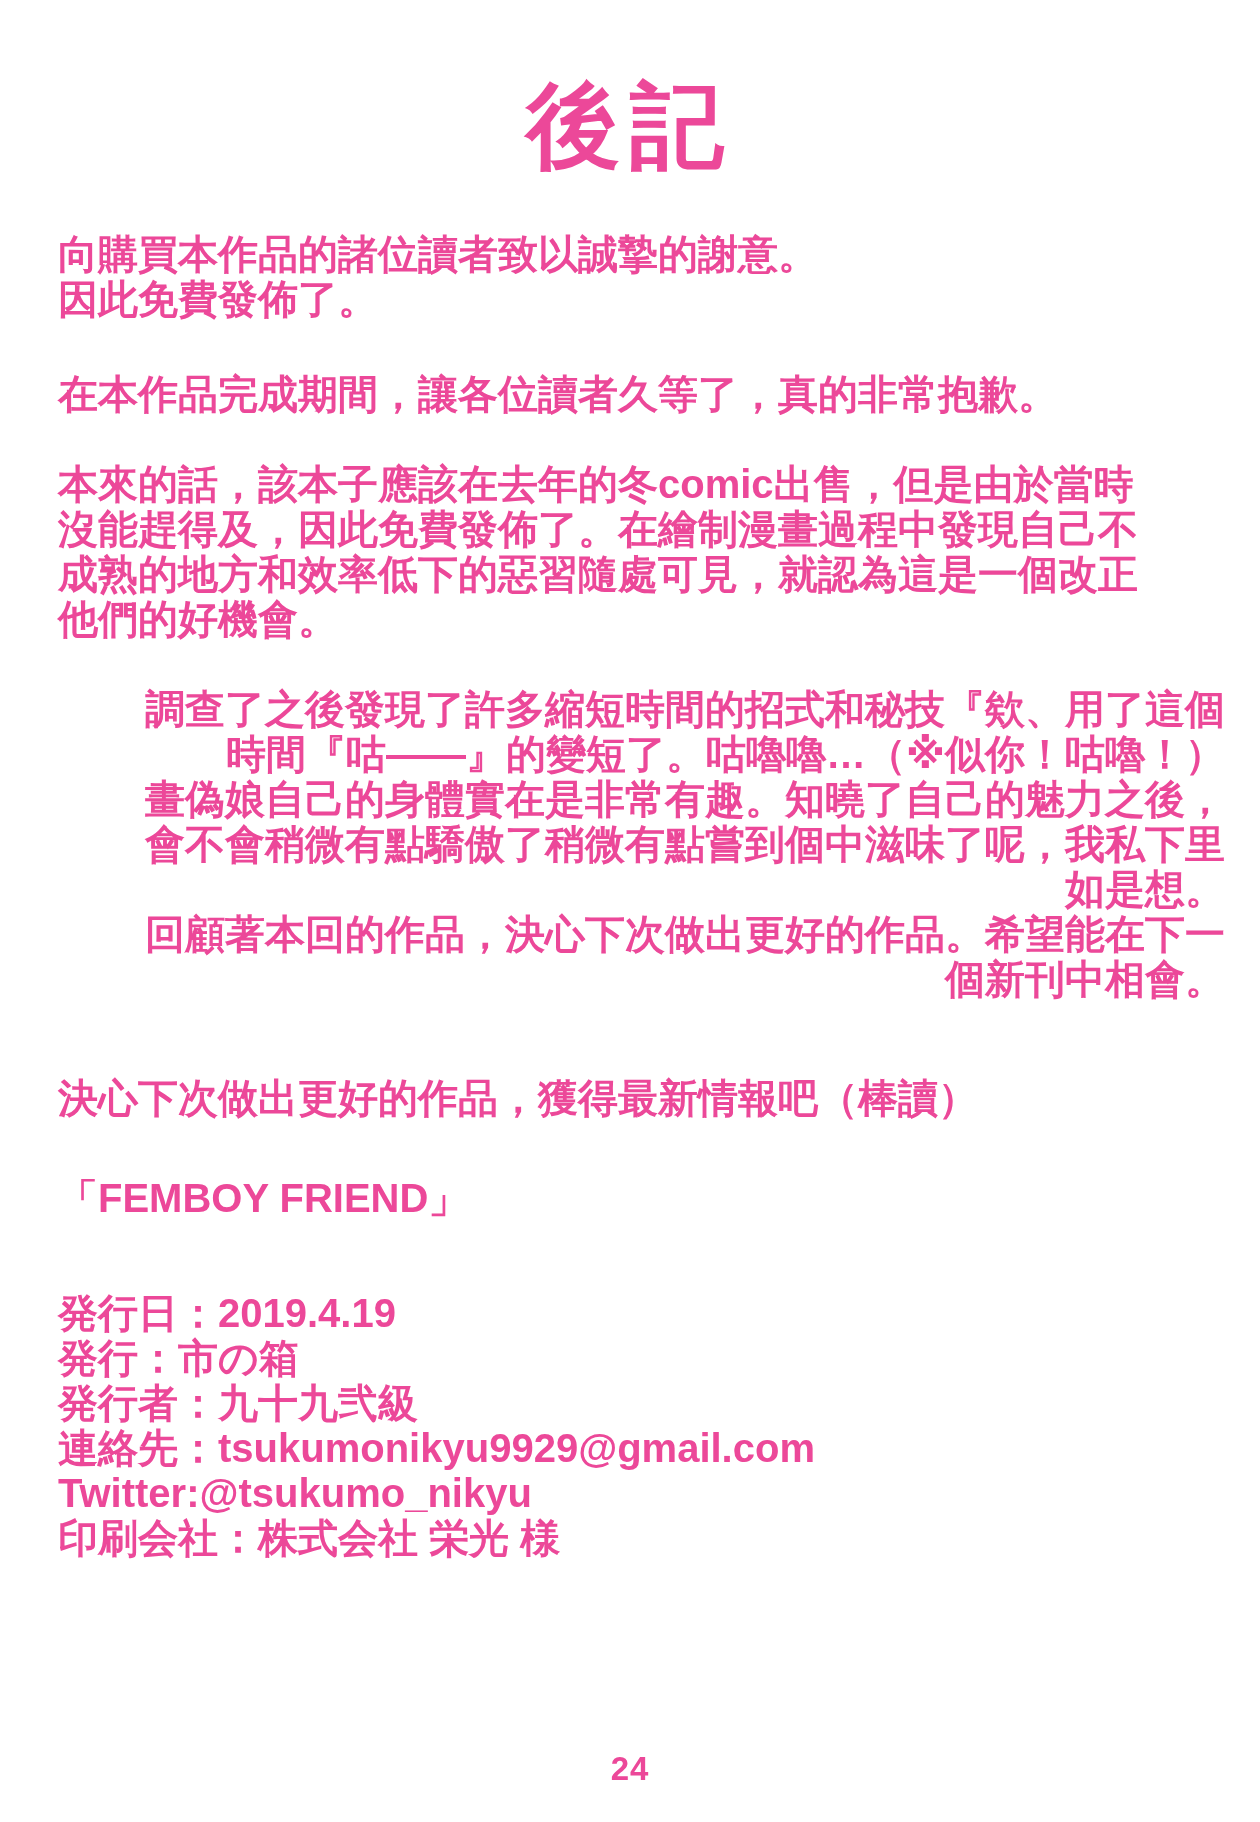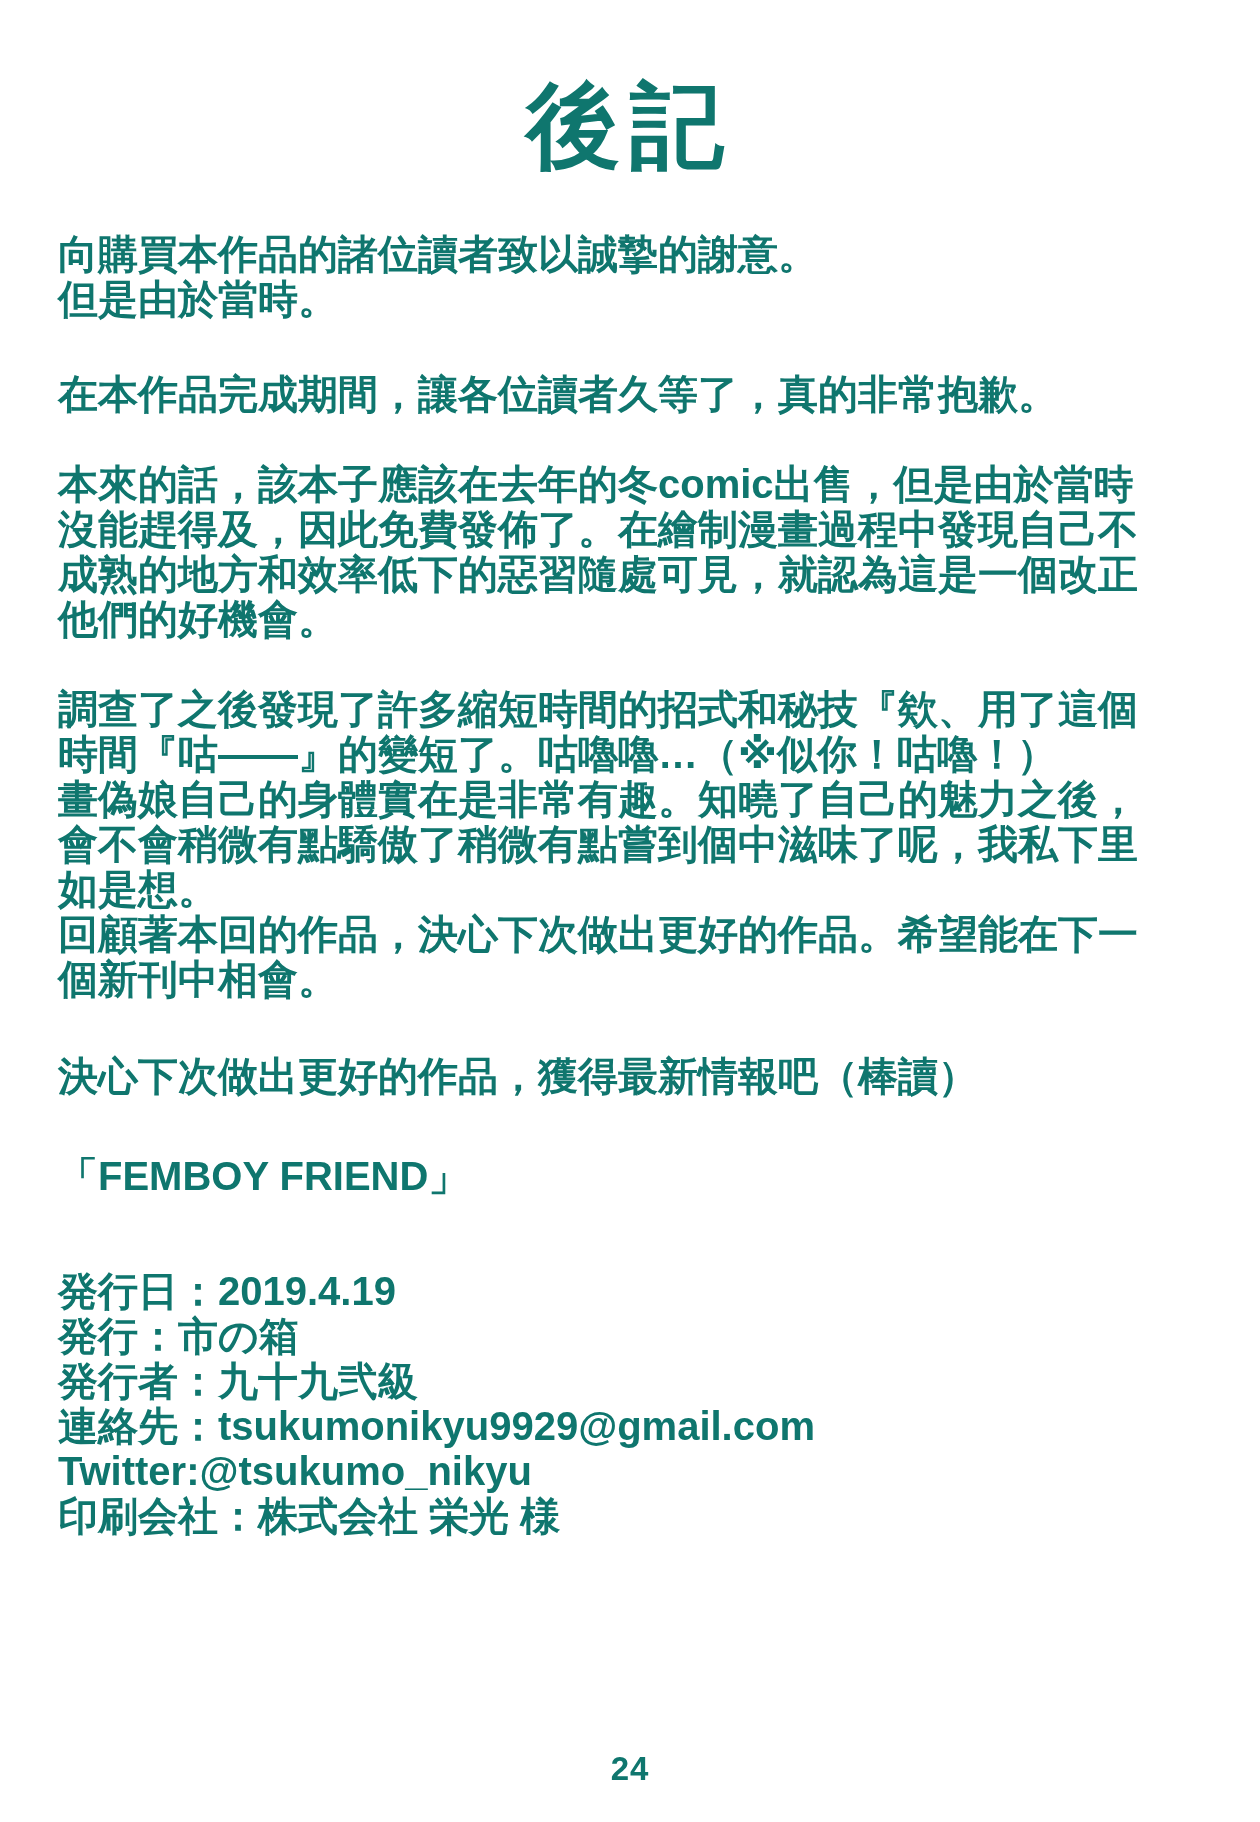--- a/index.html
+++ b/index.html
@@ -3,21 +3,21 @@
 <meta charset="utf-8">
 <style>
   html, body { margin: 0; padding: 0; background: #e8e8e8; }
   .page {
     position: relative;
     width: 1260px;
     height: 1822px;
     margin: 0 auto;
     background: #ffffff;
     overflow: hidden;
-    color: #0f766e;
+    color: #ec4899;
     font-family: "Liberation Sans", "DejaVu Sans", sans-serif;
     font-weight: bold;
   }
   .title {
     margin: 0;
     padding-top: 66px;
     text-align: center;
     font-size: 94px;
     line-height: 120px;
     letter-spacing: 10px;
@@ -27,21 +27,21 @@
     padding-left: 58px;
     padding-right: 35px;
     font-size: 40px;
     line-height: 45px;
   }
   .para { margin: 0; }
   .line { display: block; white-space: nowrap; }
   .para-thanks     { margin-bottom: 50px; }
   .para-progress   { margin-bottom: 45px; }
   .para-delay      { margin-bottom: 45px; }
-  .para-reflection { margin-bottom: 52px; }
+  .para-reflection { margin-bottom: 74px; text-align: right; }
   .para-social     { margin-bottom: 55px; }
   .book-title      { margin-bottom: 70px; }
   .colophon .line  { line-height: 45px; }
   .page-number {
     position: absolute;
     left: 0; right: 0;
     bottom: 34px;
     text-align: center;
     font-size: 33px;
     letter-spacing: 1px;
@@ -51,21 +51,21 @@
 <body>
 
 <div class="page">
 
   <h1 class="title">後記</h1>
 
   <div class="body-text">
 
     <p class="para para-thanks">
       <span class="line">向購買本作品的諸位讀者致以誠摯的謝意。</span>
-      <span class="line">但是由於當時。</span>
+      <span class="line">因此免費發佈了。</span>
     </p>
 
     <p class="para para-progress">
       <span class="line">在本作品完成期間，讓各位讀者久等了，真的非常抱歉。</span>
     </p>
 
     <p class="para para-delay">
       <span class="line">本來的話，該本子應該在去年的冬comic出售，但是由於當時</span>
       <span class="line">沒能趕得及，因此免費發佈了。在繪制漫畫過程中發現自己不</span>
       <span class="line">成熟的地方和效率低下的惡習隨處可見，就認為這是一個改正</span>

